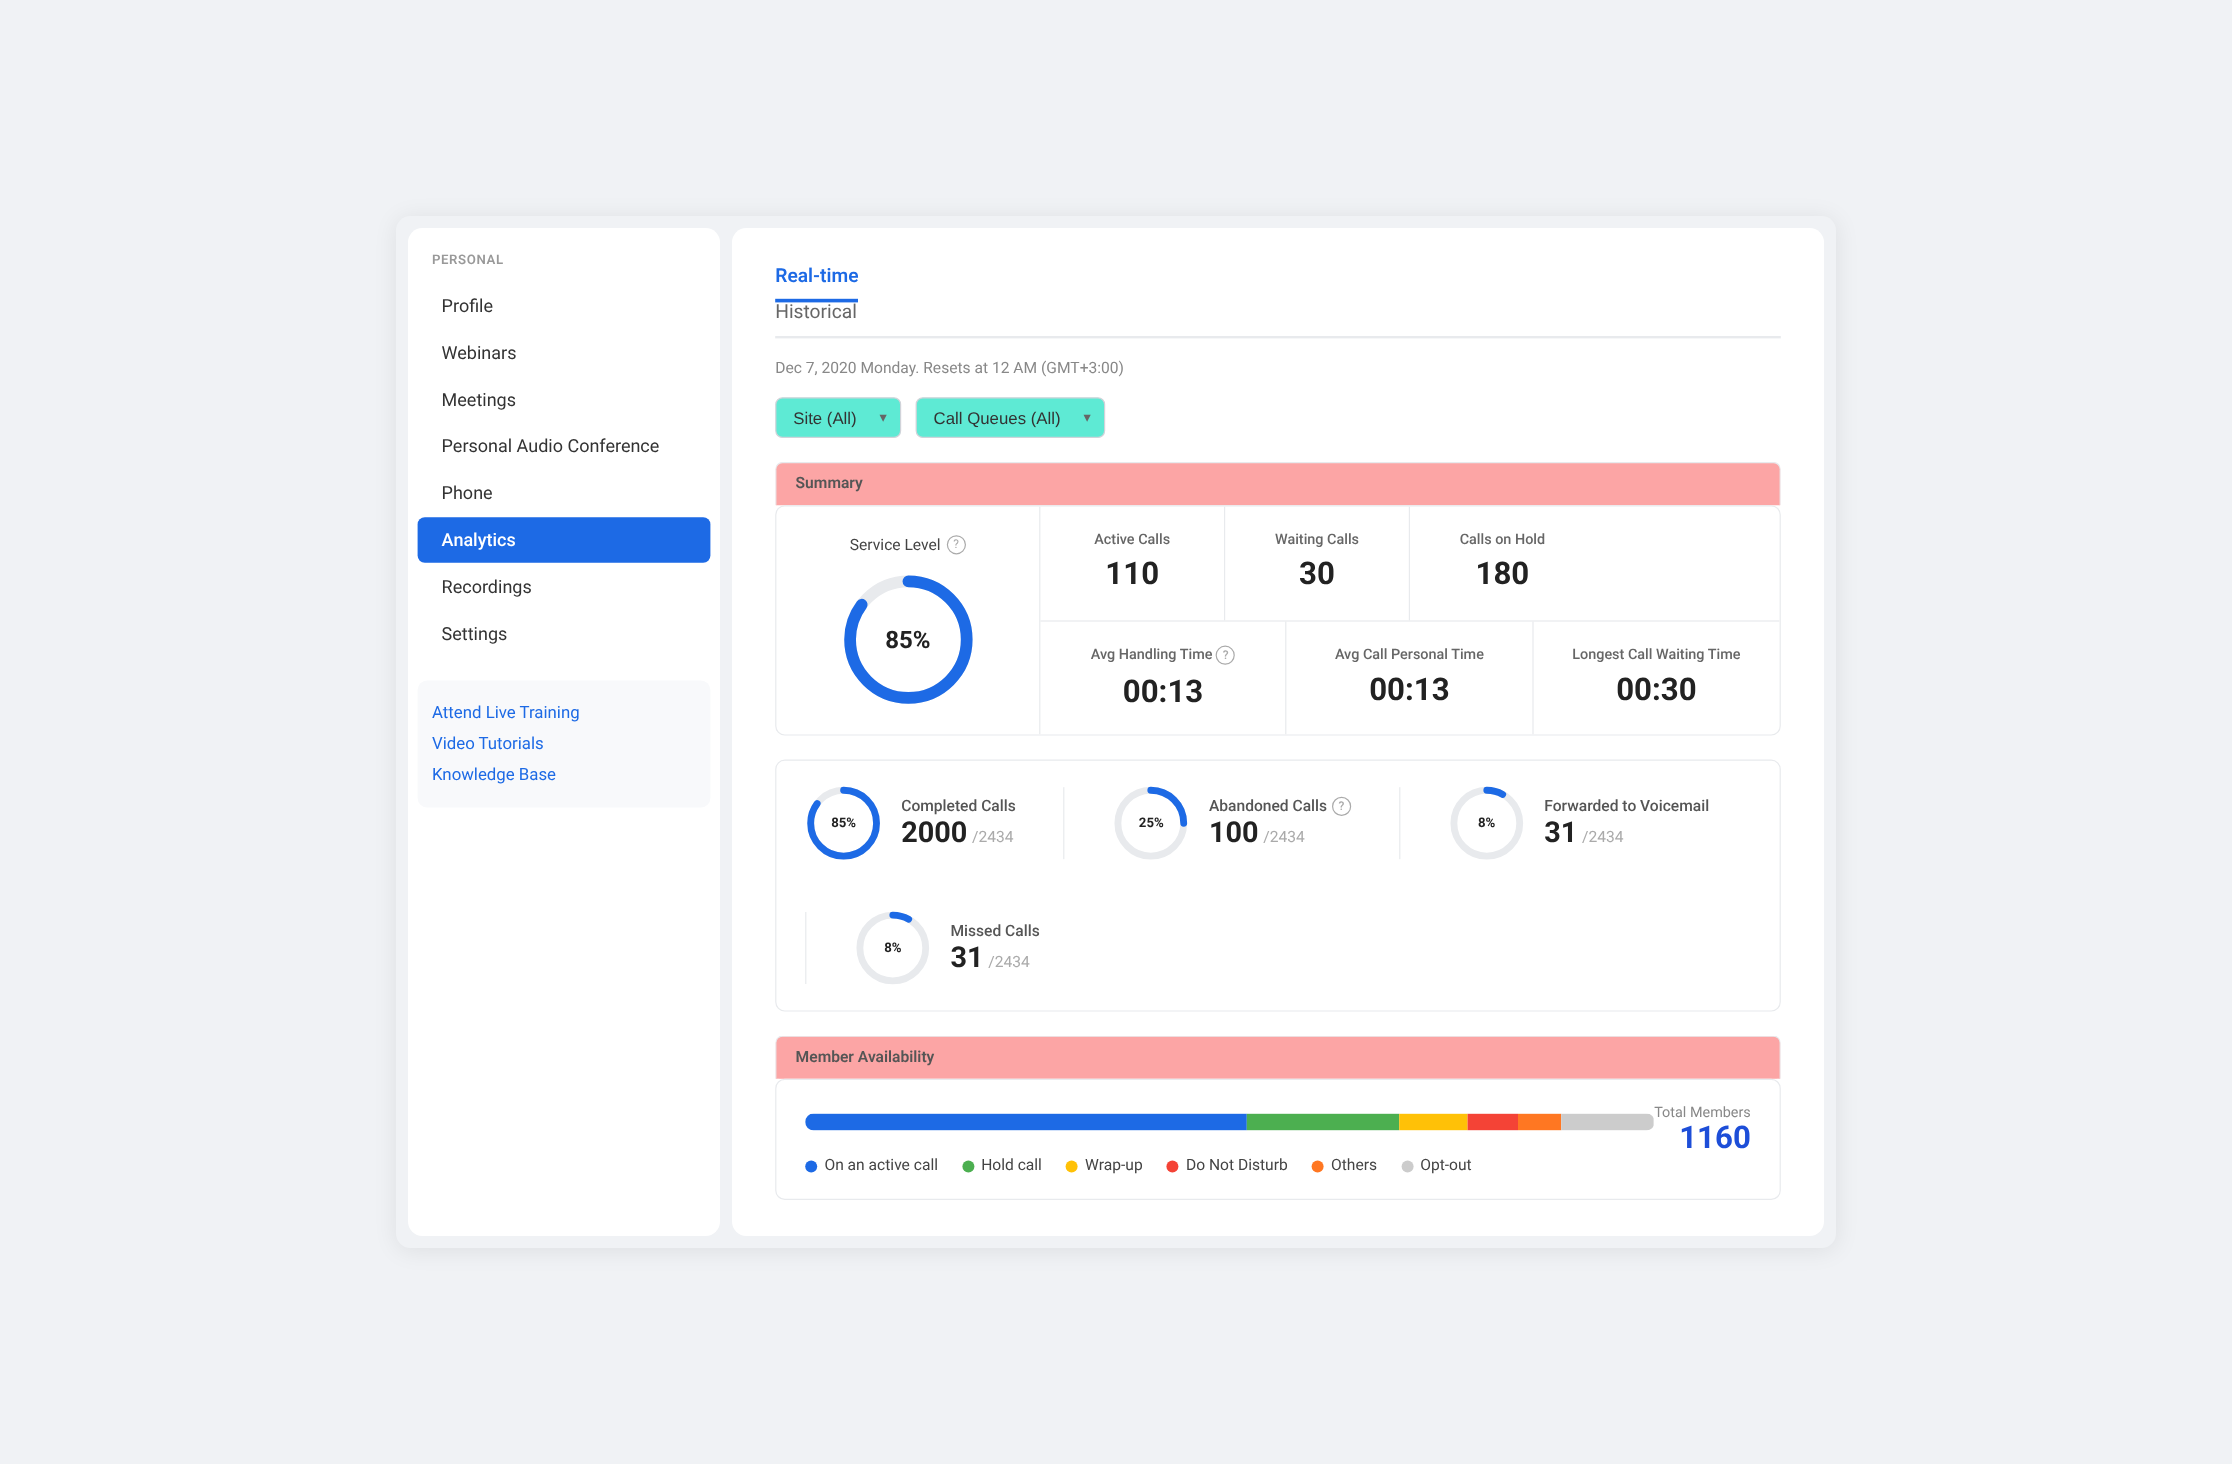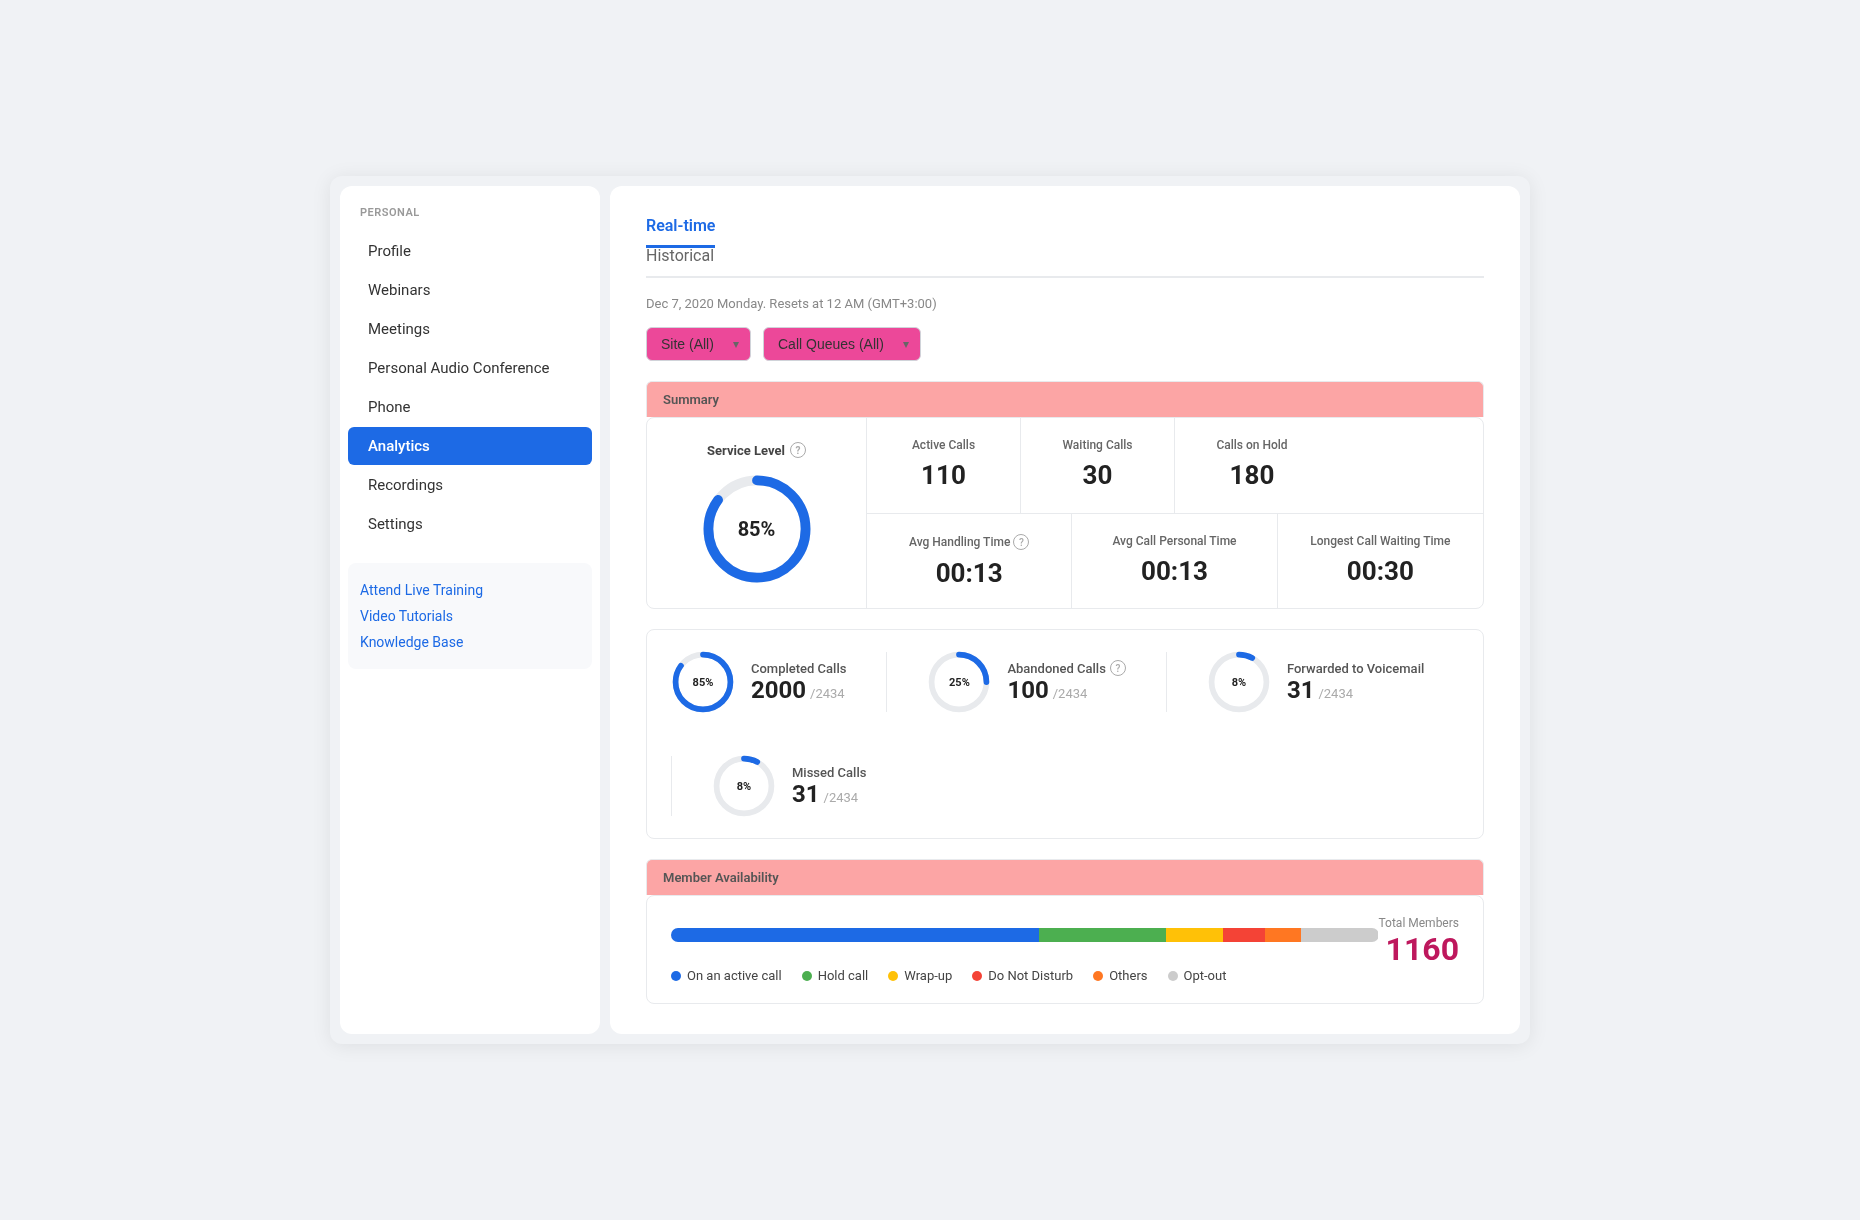--- a/index.html
+++ b/index.html
@@ -110,21 +110,21 @@
       display: flex;
       gap: 12px;
       margin-bottom: 20px;
     }
     .filter-select {
       border: 1px solid #d0d3d9;
       border-radius: 6px;
       padding: 8px 36px 8px 14px;
       font-size: 14px;
       color: #333;
-      background: #ec4899;
+      background: #5eead4;
       appearance: none;
       cursor: pointer;
       position: relative;
     }
     .filter-wrapper {
       position: relative;
       display: inline-block;
     }
     .filter-wrapper::after {
       content: '▾';
@@ -161,21 +161,21 @@
     .service-level-card {
       width: 220px;
       border-right: 1px solid #e8eaed;
       padding: 24px 20px;
       display: flex;
       flex-direction: column;
       align-items: center;
     }
     .service-level-title {
       font-size: 13px;
-      font-weight: 700;
+      font-weight: 400;
       color: #444;
       margin-bottom: 16px;
       display: flex;
       align-items: center;
       gap: 5px;
     }
     .info-icon {
       width: 16px;
       height: 16px;
       border: 1.5px solid #aaa;
@@ -340,23 +340,23 @@
     }
     .total-members-badge {
       margin-left: auto;
       text-align: right;
     }
     .total-members-label {
       font-size: 12px;
       color: #888;
     }
     .total-members-value {
-      font-size: 32px;
+      font-size: 26px;
       font-weight: 700;
-      color: #be185d;
+      color: #1d4ed8;
     }
     .member-bar-row {
       display: flex;
       align-items: center;
       gap: 0;
     }
   </style>
 </head>
 <body>
 

